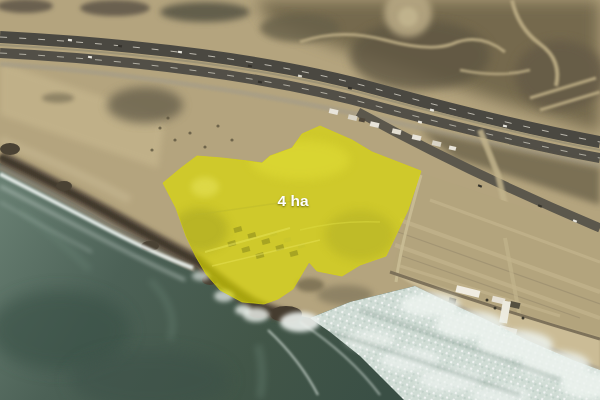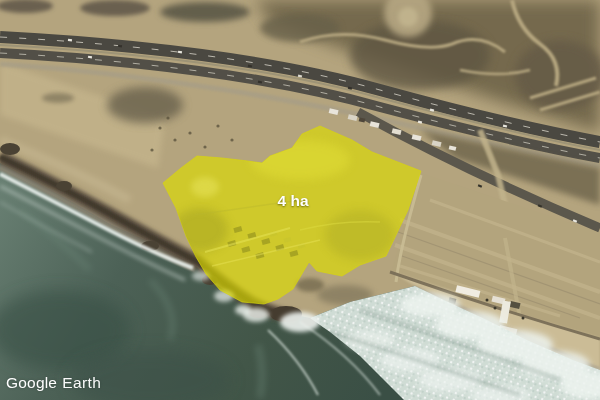--- a/index.html
+++ b/index.html
@@ -263,18 +263,14 @@
         <path d="M212,266 L320,240" stroke="#e8e558" stroke-width="1.5" opacity="0.45"></path>
         <path d="M300,230 Q340,220 380,222" stroke="#dddb40" stroke-width="1.5" opacity="0.5"></path>
         <path d="M195,215 L300,200" stroke="#b9b72e" stroke-width="1.5" opacity="0.4"></path>
       </g>
     </g>
   </g>
 </svg>
 
 <div class="area-label">4 ha</div>
 
-<div class="watermark">
-  <span class="brand">Google</span>
-  <span class="product">Earth</span>
+
 </div>
 
-</div>
-
 </body></html>

